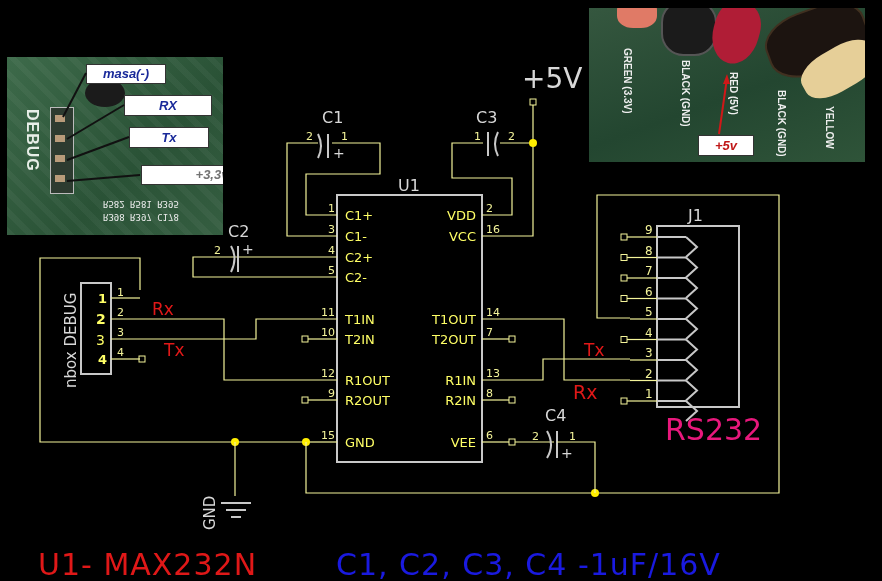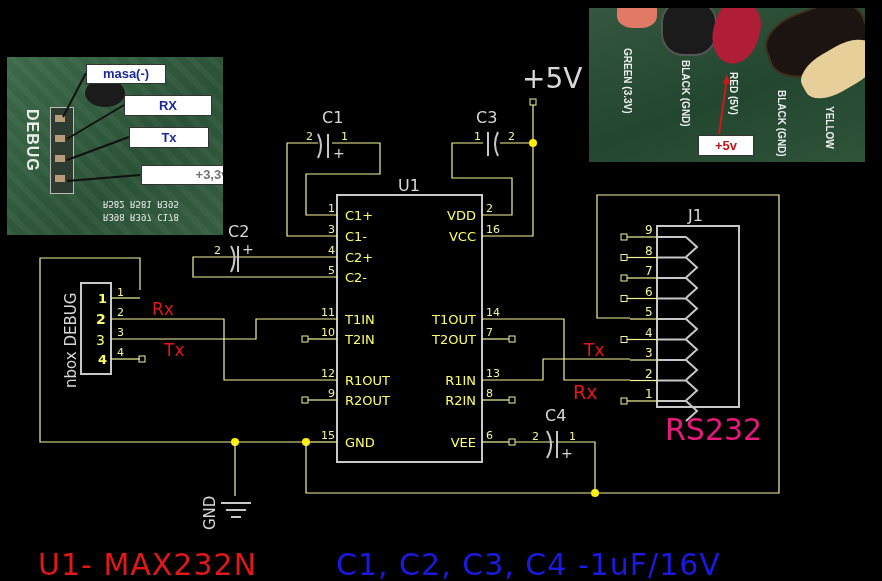--- a/index.html
+++ b/index.html
@@ -7,21 +7,21 @@
   svg{position:absolute;left:0;top:0;}
   .w{stroke:#f4f49a;stroke-width:1.2;fill:none;}
   .g{stroke:#c8c8c8;stroke-width:2;fill:none;}
   .pin{fill:#f4f49a;font-size:11px;font-family:"DejaVu Sans",sans-serif;}
   .sig{fill:#ffff66;font-size:13px;font-family:"DejaVu Sans",sans-serif;}
   .ref{fill:#d8d8d8;font-size:16px;font-family:"DejaVu Sans",sans-serif;}
   .red{fill:#e01818;font-size:15px;font-family:"DejaVu Sans",sans-serif;}
   .dot{fill:#ffee00;}
   .term{stroke:#f4f49a;stroke-width:1;fill:none;}
   .photo{position:absolute;overflow:hidden;}
-  .lbl{position:absolute;background:#fff;border:1px solid #333;font-weight:bold;font-family:"Liberation Sans",sans-serif;font-size:13px;text-align:center;}
+  .lbl{position:absolute;background:#fff;border:1px solid #333;font-weight:bold;font-family:"Liberation Sans",sans-serif;font-size:13px;text-align:center;font-style:italic;}
 </style>
 </head>
 <body>
 
 <div class="photo" style="left:7px;top:57px;width:216px;height:178px;background:linear-gradient(135deg,#3d6a4a,#2a5236 60%,#355e41);">
   <div style="position:absolute;left:0;top:0;width:216px;height:178px;background:repeating-linear-gradient(45deg,rgba(255,255,255,0.04) 0 6px,transparent 6px 14px);"></div>
   <div style="position:absolute;left:43px;top:50px;width:22px;height:85px;background:#2d3b30;border:1px solid #bbb;"></div>
   <div style="position:absolute;left:48px;top:58px;width:10px;height:7px;background:#b89b7a;"></div>
   <div style="position:absolute;left:48px;top:78px;width:10px;height:7px;background:#b89b7a;"></div>
   <div style="position:absolute;left:48px;top:98px;width:10px;height:7px;background:#b89b7a;"></div>

